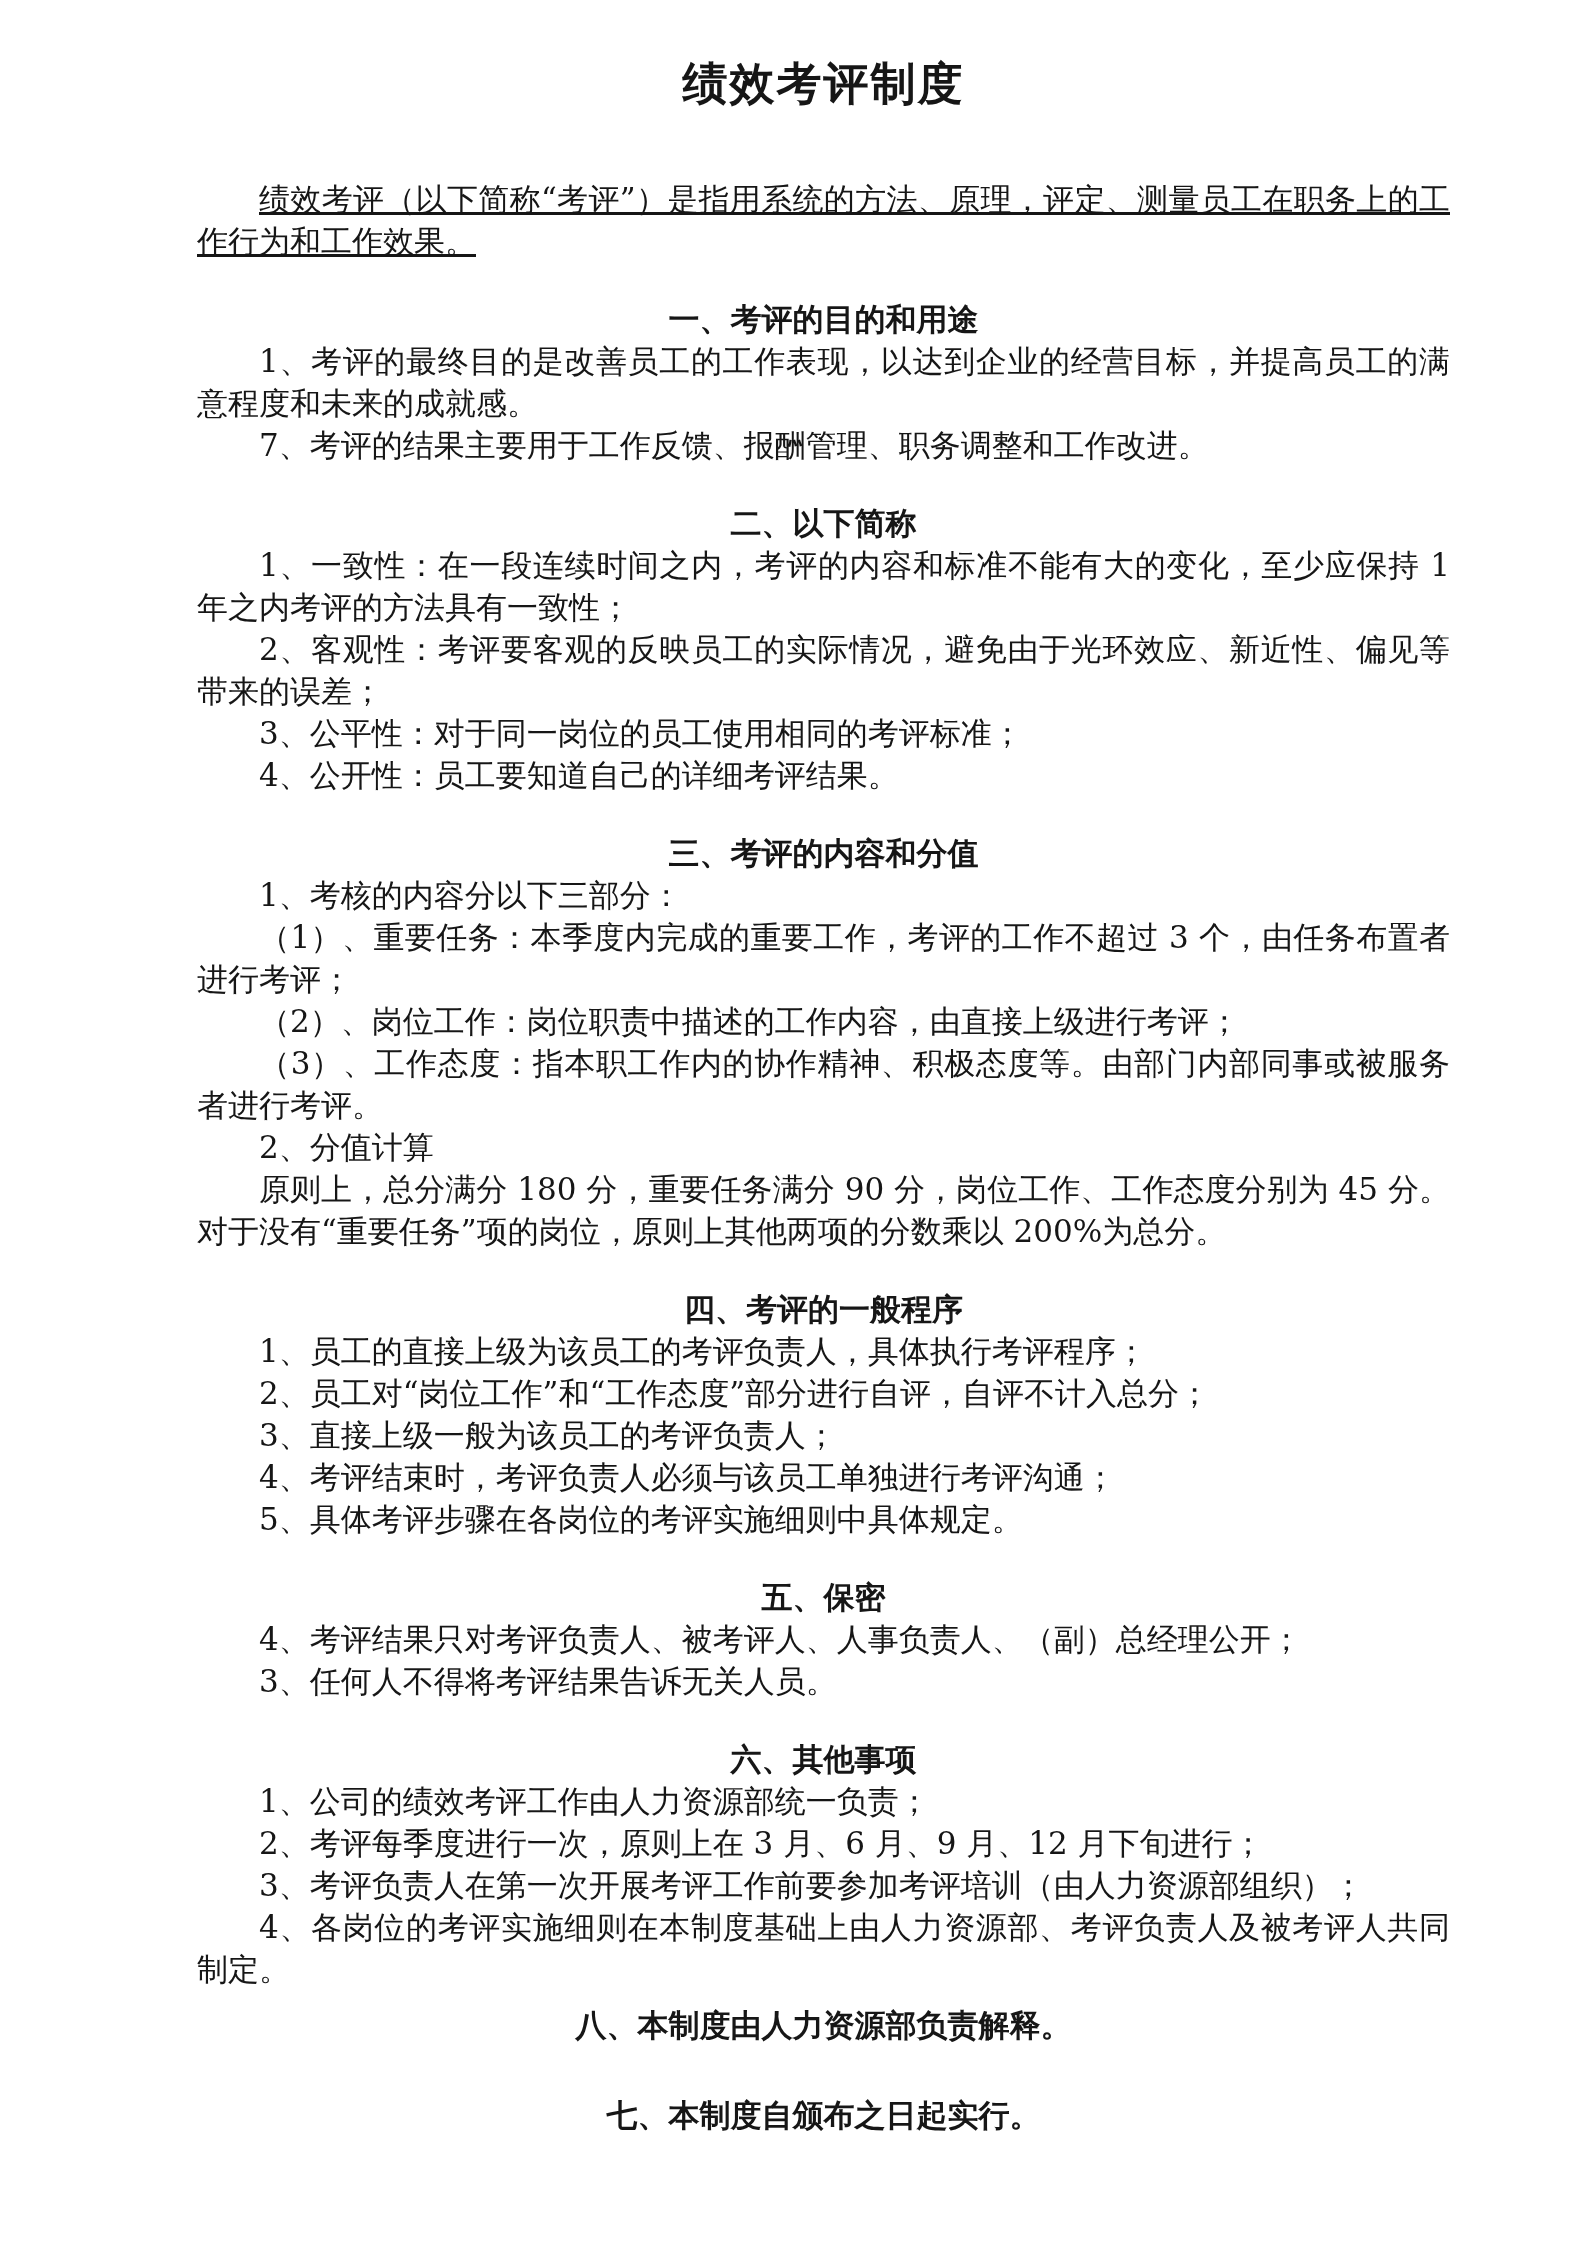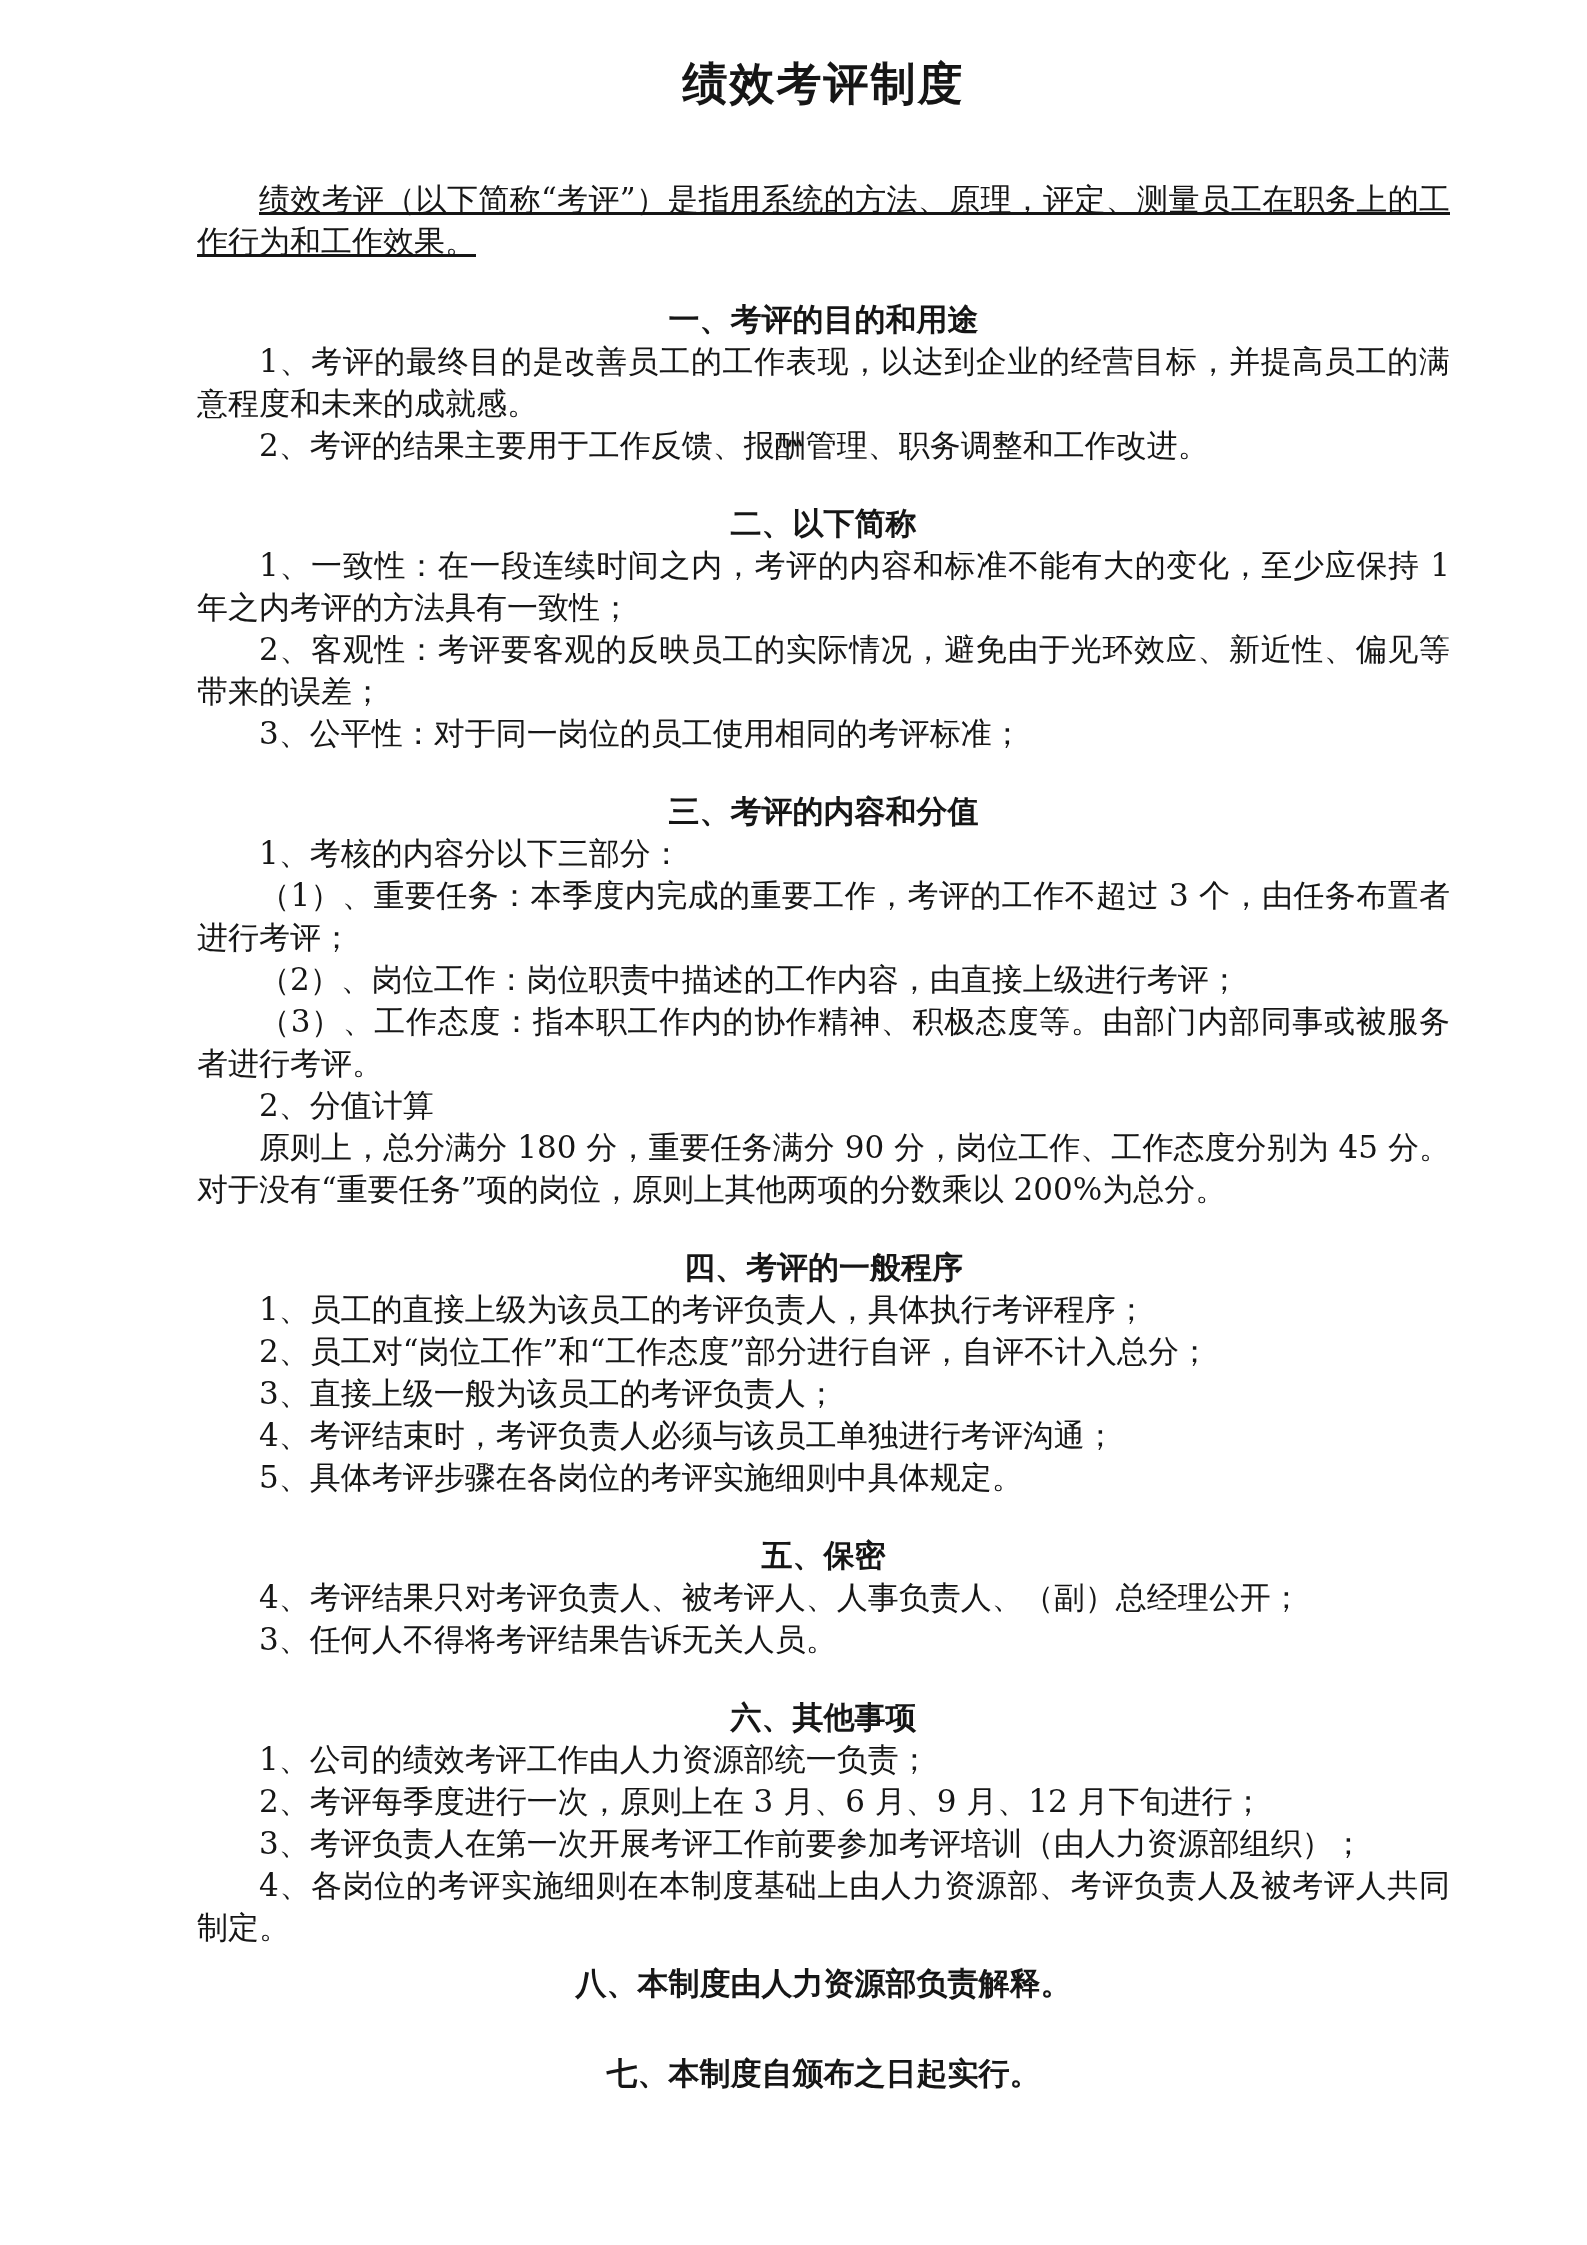--- a/index.html
+++ b/index.html
@@ -58,28 +58,29 @@
 
 <div class="page">
 
   <h1 class="doc-title">绩效考评制度</h1>
 
   <p class="para intro">绩效考评（以下简称“考评”）是指用系统的方法、原理，评定、测量员工在职务上的工作行为和工作效果。</p>
 
   <section class="section">
     <h2 class="section-heading">一、考评的目的和用途</h2>
     <p class="para">1、考评的最终目的是改善员工的工作表现，以达到企业的经营目标，并提高员工的满意程度和未来的成就感。</p>
-    <p class="para">2、考评的结果主要用于工作反馈、报酬管理、职务调整和工作改进。</p>
+    <p class="para">7、考评的结果主要用于工作反馈、报酬管理、职务调整和工作改进。</p>
   </section>
 
   <section class="section">
     <h2 class="section-heading">二、以下简称</h2>
     <p class="para">1、一致性：在一段连续时间之内，考评的内容和标准不能有大的变化，至少应保持 1 年之内考评的方法具有一致性；</p>
     <p class="para">2、客观性：考评要客观的反映员工的实际情况，避免由于光环效应、新近性、偏见等带来的误差；</p>
     <p class="para">3、公平性：对于同一岗位的员工使用相同的考评标准；</p>
+    <p class="para">4、公开性：员工要知道自己的详细考评结果。</p>
   </section>
 
   <section class="section">
     <h2 class="section-heading">三、考评的内容和分值</h2>
     <p class="para">1、考核的内容分以下三部分：</p>
     <p class="para">（1）、重要任务：本季度内完成的重要工作，考评的工作不超过 3 个，由任务布置者进行考评；</p>
     <p class="para">（2）、岗位工作：岗位职责中描述的工作内容，由直接上级进行考评；</p>
     <p class="para">（3）、工作态度：指本职工作内的协作精神、积极态度等。由部门内部同事或被服务者进行考评。</p>
     <p class="para">2、分值计算</p>
     <p class="para">原则上，总分满分 180 分，重要任务满分 90 分，岗位工作、工作态度分别为 45 分。对于没有“重要任务”项的岗位，原则上其他两项的分数乘以 200%为总分。</p>

